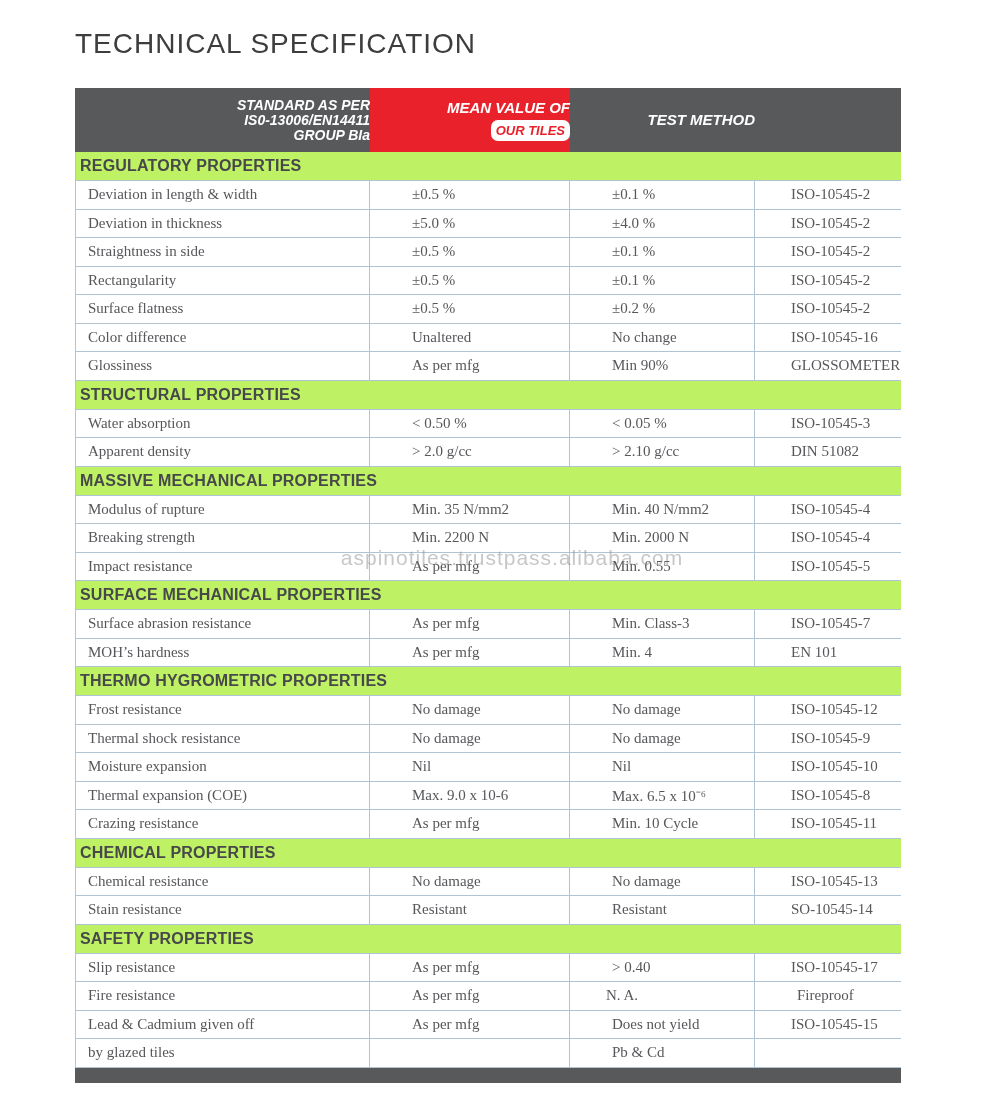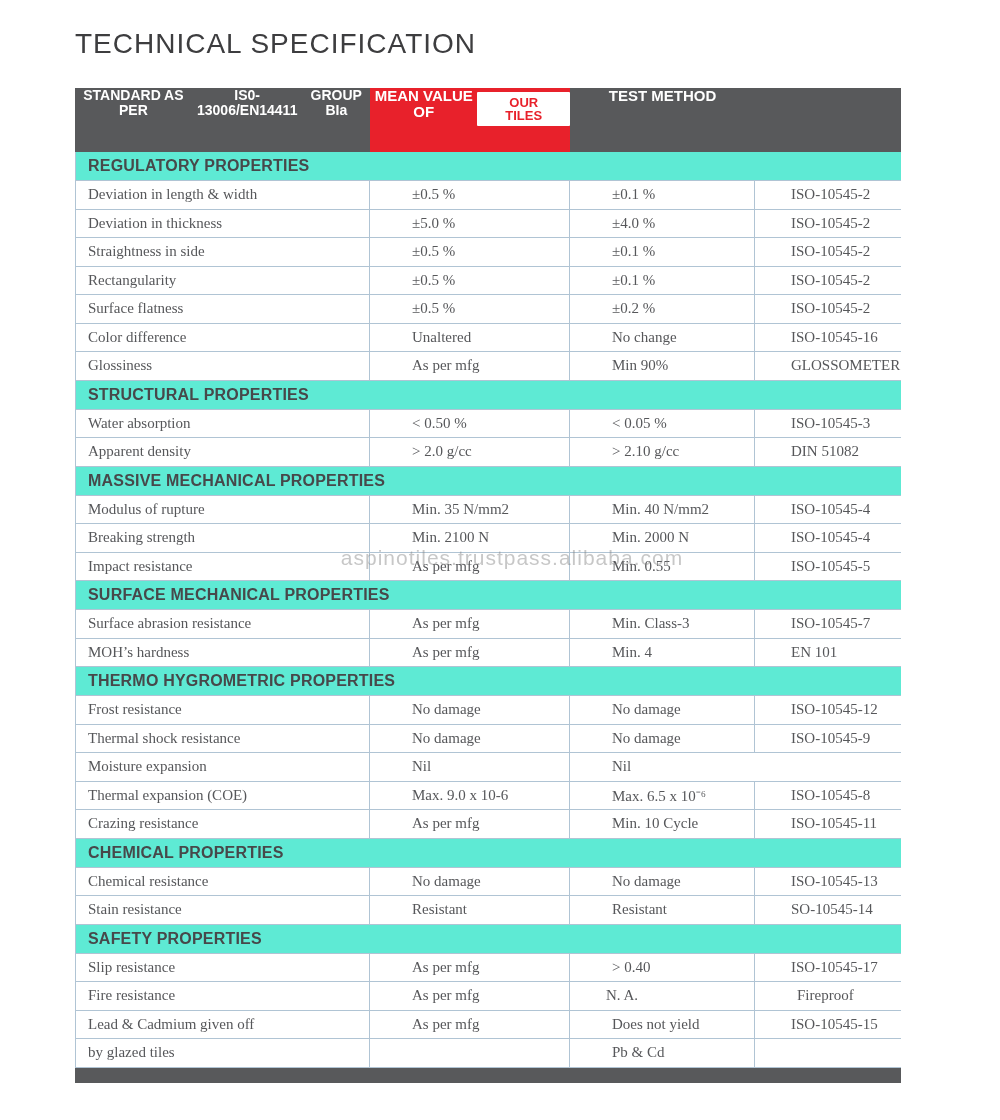--- a/index.html
+++ b/index.html
@@ -15,37 +15,37 @@
 
   .spec-table {
     position:absolute; left:75px; top:88px; width:850px;
   }
 
   
   .thead {
     display:grid; grid-template-columns:295px 200px 185px 170px;
     height:64px; background:#58595b; color:#ffffff;
   }
-  .th { display:flex; align-items:flex-start; justify-content:center;
-    text-align:center; font-weight:700; font-size:15px; line-height:16px; }
+  .th { display:flex; flex-direction:column; align-items:flex-end; justify-content:center;
+    text-align:center; font-weight:700; font-size:15px; line-height:16px;font-style:italic; }
   .th-standard { font-size:14px; line-height:15px; }
   .th-mean { background:#e8212b; }
   .our-tiles-box {
     margin-top:4px; background:#ffffff; color:#e8212b;
     font-size:13px; font-weight:700; line-height:13px;
-    padding:4px 16px; border-radius:1px;
+    padding:4px 5px; border-radius:7px;
   }
 
   
   .tbody {
     border-left:1px solid #b0c4d4; border-right:1px solid #b0c4d4;
   }
   .section-row {
-    height:29px; background:#5eead4; display:flex; align-items:center;
-    padding-left:12px; border-bottom:1px solid #b0c4d4;
+    height:29px; background:#bef264; display:flex; align-items:center;
+    padding-left:4px; border-bottom:1px solid #b0c4d4;
     font-size:16px; font-weight:700; color:#47484a; letter-spacing:0.2px;
   }
   .data-row {
     display:grid; grid-template-columns:294px 200px 185px 170px;
     height:28.5px; border-bottom:1px solid #b0c4d4;
     font-size:15px; color:#56575a; background:#ffffff;font-family:Liberation Serif, serif;
   }
   .cell { display:flex; align-items:center; border-right:1px solid #b0c4d4;
     overflow:hidden; white-space:nowrap; }
   .cell:last-child { border-right:none; }
@@ -152,21 +152,21 @@
           <span>MASSIVE MECHANICAL PROPERTIES</span>
         </div>
         <div class="data-row">
           <div class="cell cell-characteristic">Modulus of rupture</div>
           <div class="cell cell-standard">Min. 35 N/mm2</div>
           <div class="cell cell-mean">Min. 40 N/mm2</div>
           <div class="cell cell-method">ISO-10545-4</div>
         </div>
         <div class="data-row">
           <div class="cell cell-characteristic">Breaking strength</div>
-          <div class="cell cell-standard">Min. 2100 N</div>
+          <div class="cell cell-standard">Min. 2200 N</div>
           <div class="cell cell-mean">Min. 2000 N</div>
           <div class="cell cell-method">ISO-10545-4</div>
         </div>
         <div class="data-row">
           <div class="cell cell-characteristic">Impact resistance</div>
           <div class="cell cell-standard">As per mfg</div>
           <div class="cell cell-mean">Min. 0.55</div>
           <div class="cell cell-method">ISO-10545-5</div>
         </div>
         <div class="section-row">
@@ -196,20 +196,21 @@
         <div class="data-row">
           <div class="cell cell-characteristic">Thermal shock resistance</div>
           <div class="cell cell-standard">No damage</div>
           <div class="cell cell-mean">No damage</div>
           <div class="cell cell-method">ISO-10545-9</div>
         </div>
         <div class="data-row">
           <div class="cell cell-characteristic">Moisture expansion</div>
           <div class="cell cell-standard">Nil</div>
           <div class="cell cell-mean">Nil</div>
+          <div class="cell cell-method">ISO-10545-10</div>
         </div>
         <div class="data-row">
           <div class="cell cell-characteristic">Thermal expansion (COE)</div>
           <div class="cell cell-standard">Max. 9.0 x 10-6</div>
           <div class="cell cell-mean">Max. 6.5 x 10⁻⁶</div>
           <div class="cell cell-method">ISO-10545-8</div>
         </div>
         <div class="data-row">
           <div class="cell cell-characteristic">Crazing resistance</div>
           <div class="cell cell-standard">As per mfg</div>

